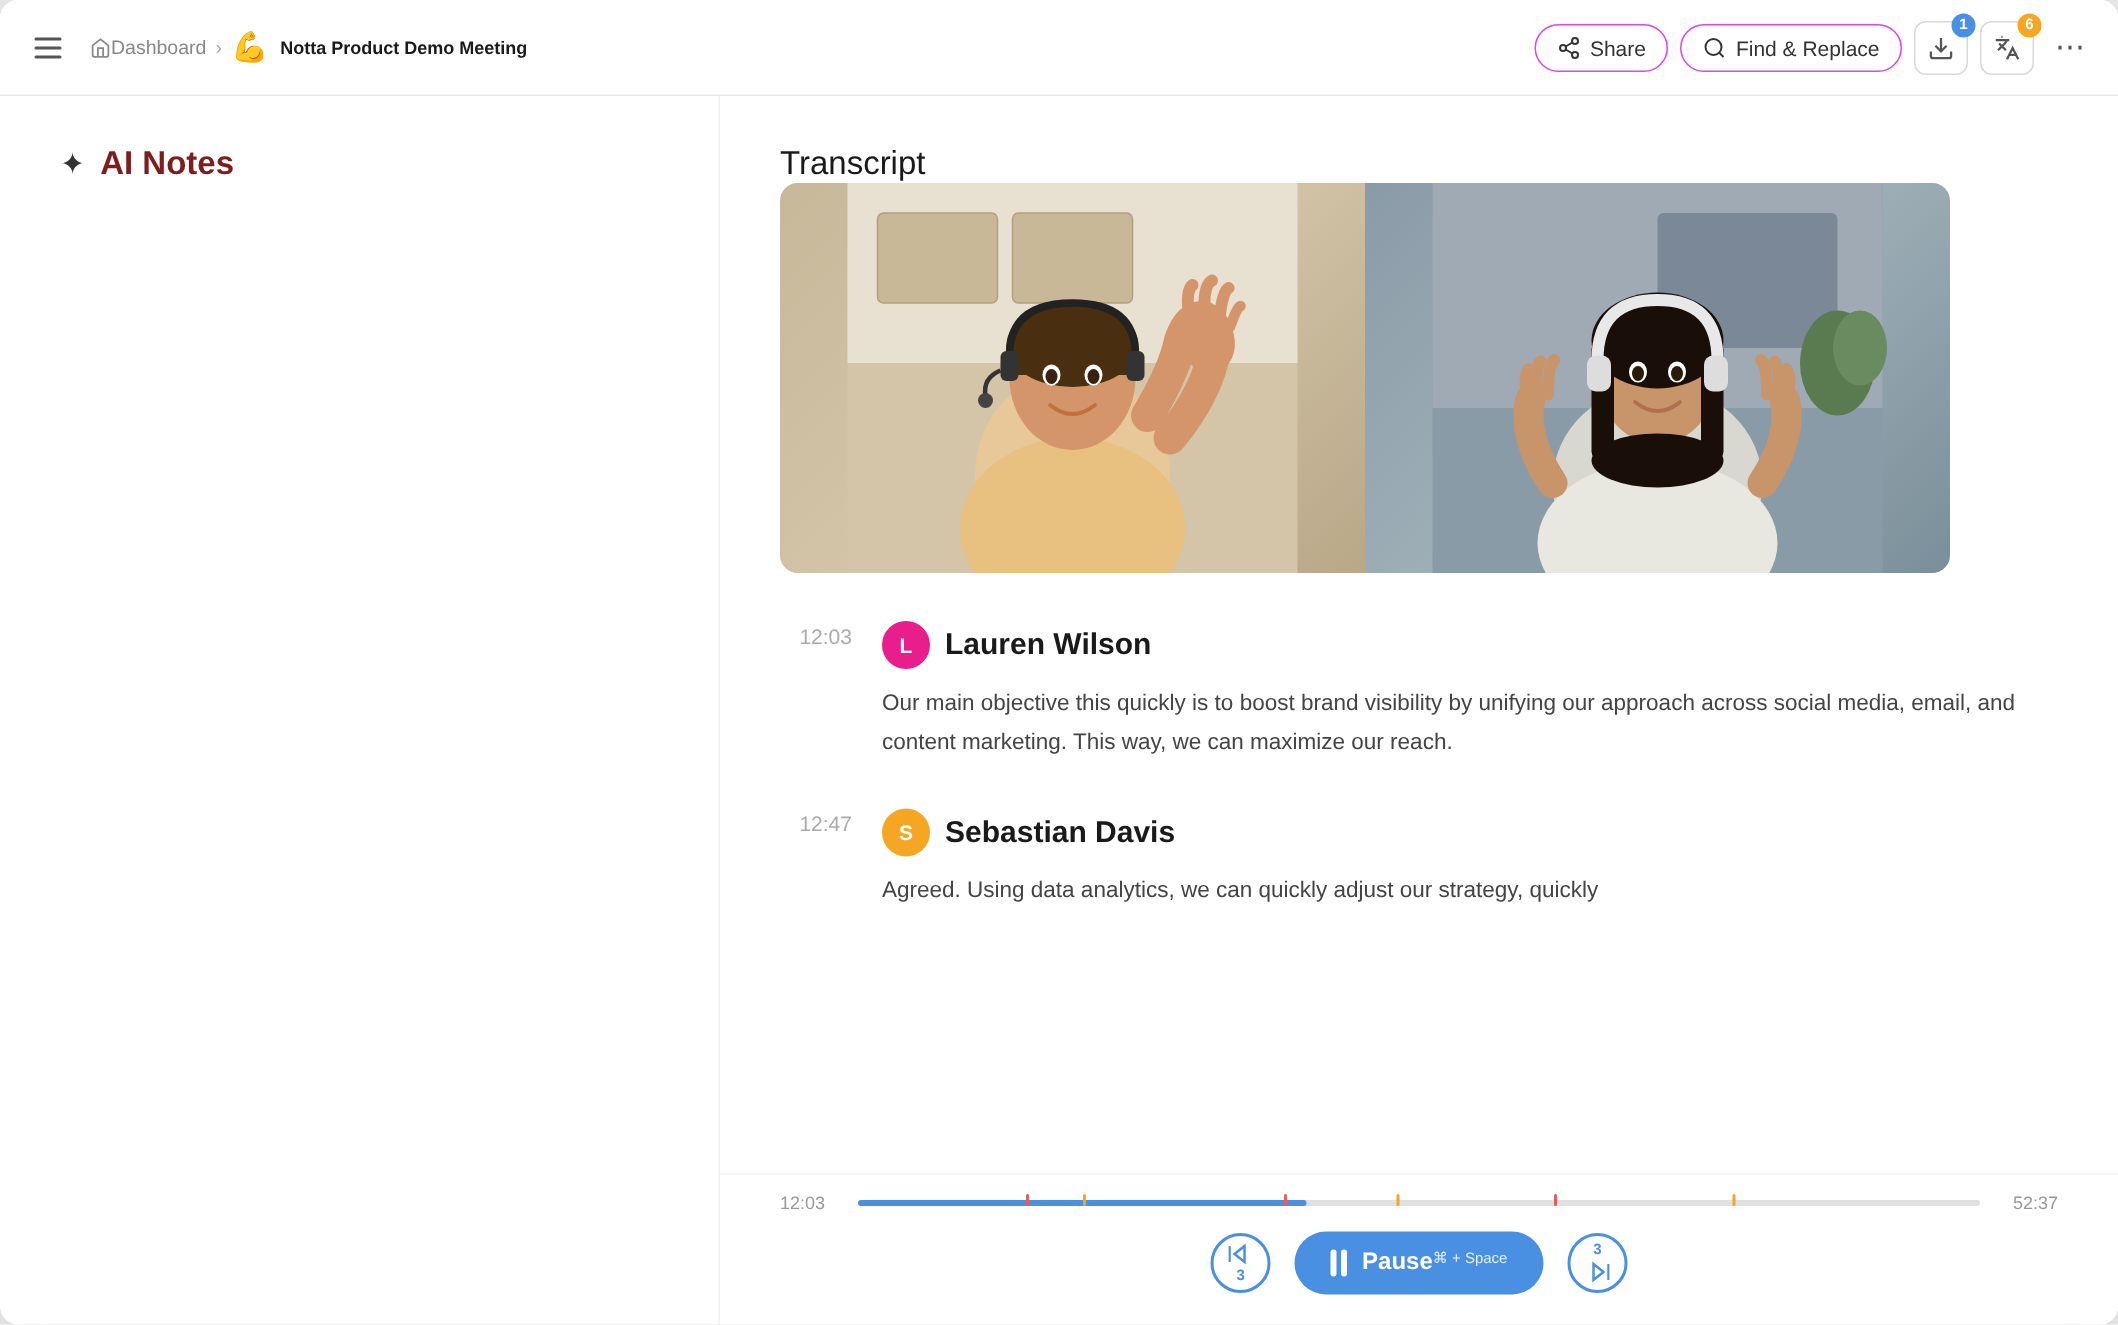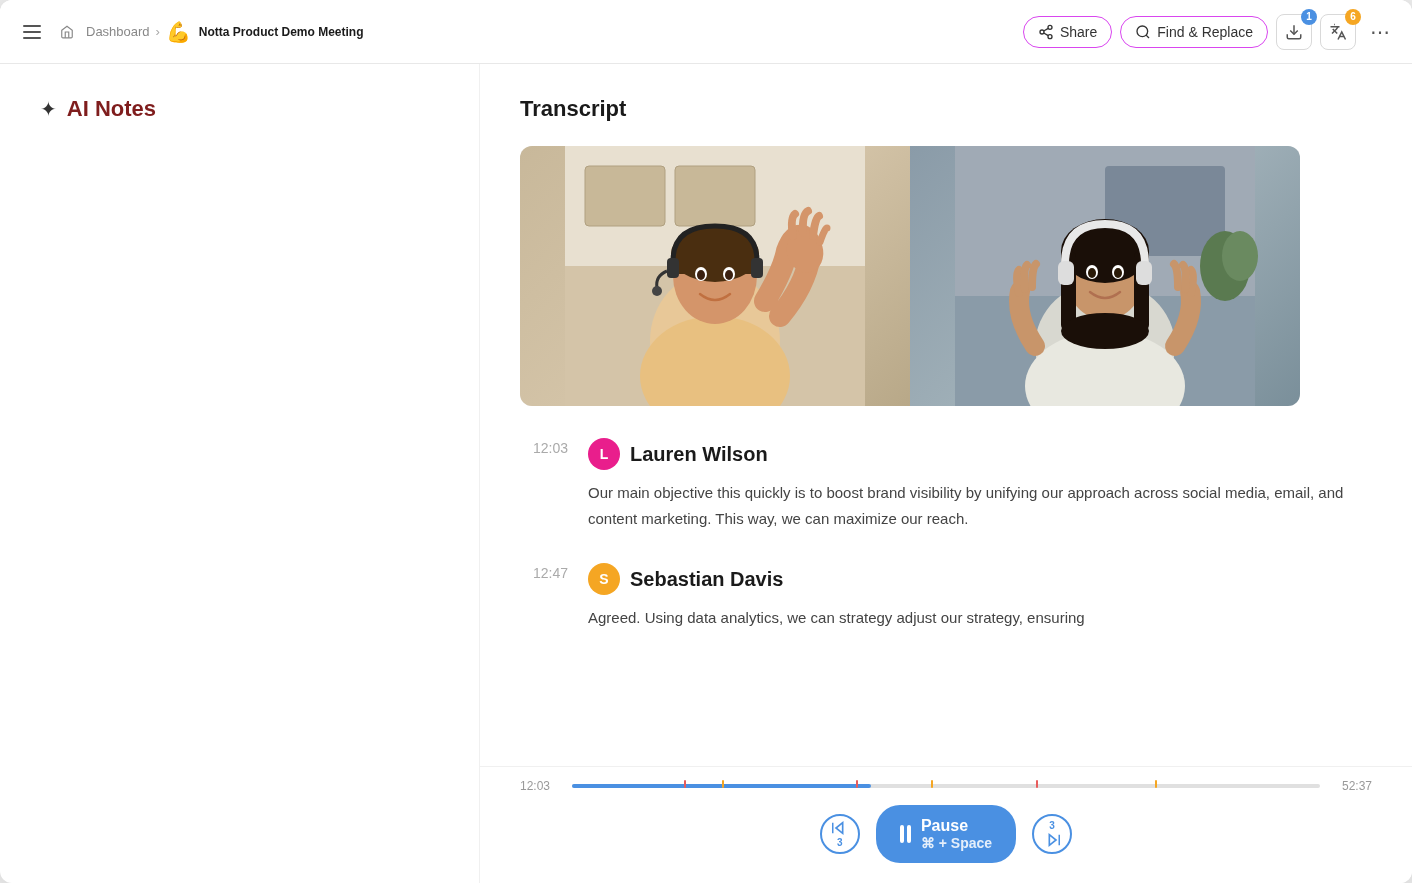--- a/index.html
+++ b/index.html
@@ -58,21 +58,21 @@
       border-radius: 1px;
     }
     .breadcrumb {
       display: flex;
       align-items: center;
       gap: 6px;
     }
     .breadcrumb-home {
       display: flex;
       align-items: center;
-      gap: 12px;
+      gap: 0;
       color: #888;
       font-size: 13px;
       cursor: pointer;
     }
     .breadcrumb-chevron {
       color: #aaa;
       font-size: 13px;
     }
     .page-title-area {
       display: flex;
@@ -178,23 +178,22 @@
     }
     
     .right-panel {
       flex: 1;
       overflow-y: auto;
       padding: 32px 60px 120px 40px;
       position: relative;
     }
     .transcript-title {
       font-size: 22px;
-      font-weight: 700;
+      font-weight: 400;
       color: #1a1a1a;
-      margin-bottom: 24px;
     }
     
     .video-container {
       width: 100%;
       max-width: 780px;
       height: 260px;
       background: #e8e8e8;
       border-radius: 12px;
       overflow: hidden;
       display: flex;
@@ -350,28 +349,28 @@
       background: #4a90e2;
       color: #fff;
       border: none;
       border-radius: 24px;
       cursor: pointer;
       font-size: 16px;
       font-weight: 600;
       font-family: inherit;
     }
     .play-pause-btn .btn-sub {
-      font-size: 14px;
-      font-weight: 700;
+      font-size: 10px;
+      font-weight: 400;
       opacity: 0.85;
       display: block;
     }
     .play-pause-btn .btn-label-wrap {
       display: flex;
-      flex-direction: column;
+      flex-direction: row;
       align-items: flex-start;
     }
     .pause-icon {
       display: flex;
       gap: 3px;
     }
     .pause-bar {
       width: 4px;
       height: 18px;
       background: #fff;
@@ -567,21 +566,21 @@
           </div>
         </div>
 
         <div class="transcript-entry">
           <span class="timestamp">12:47</span>
           <div class="entry-content">
             <div class="speaker-row">
               <div class="avatar avatar-orange">S</div>
               <span class="speaker-name">Sebastian Davis</span>
             </div>
-            <p class="transcript-text">Agreed. Using data analytics, we can strategy adjust our strategy, ensuring</p>
+            <p class="transcript-text">Agreed. Using data analytics, we can quickly adjust our strategy, quickly</p>
           </div>
         </div>
       </div>
 
       <div class="player-bar">
         <div class="timeline">
           <span class="time-label">12:03</span>
           <div class="progress-track">
             <div class="progress-fill"></div>
 

